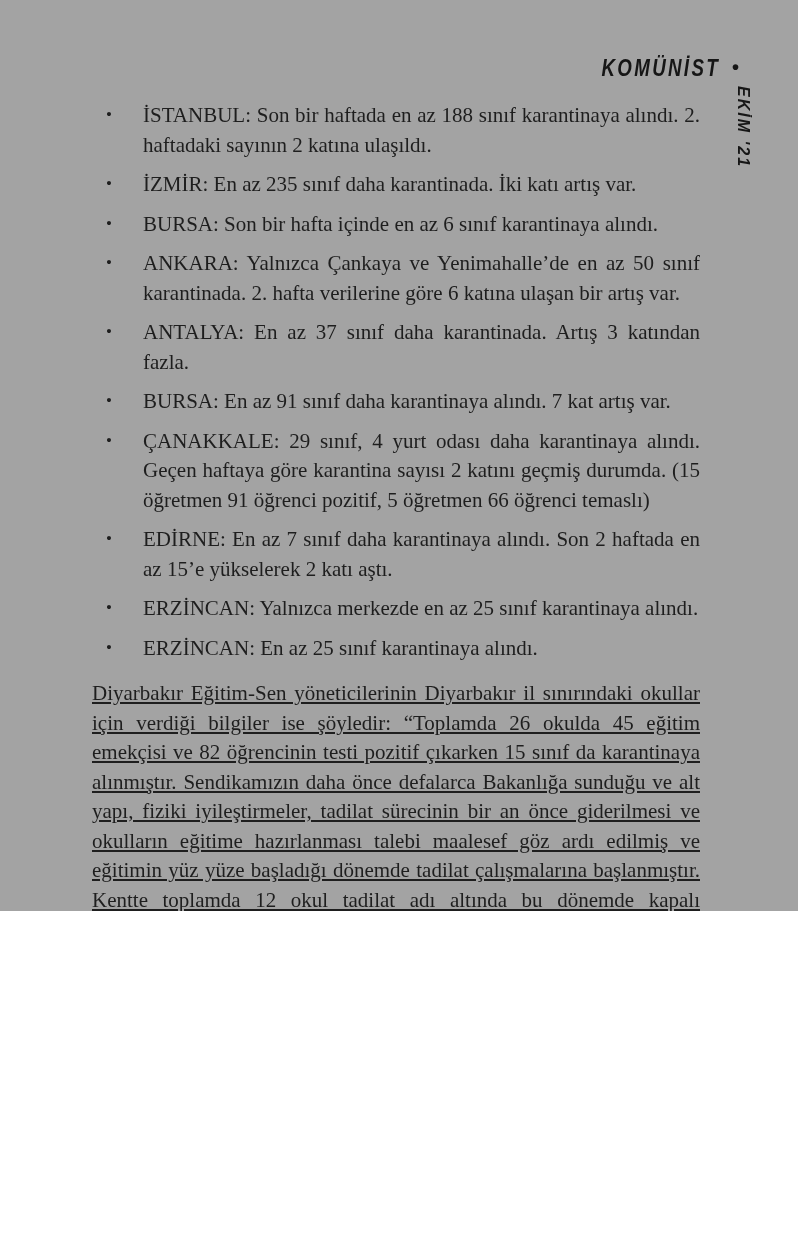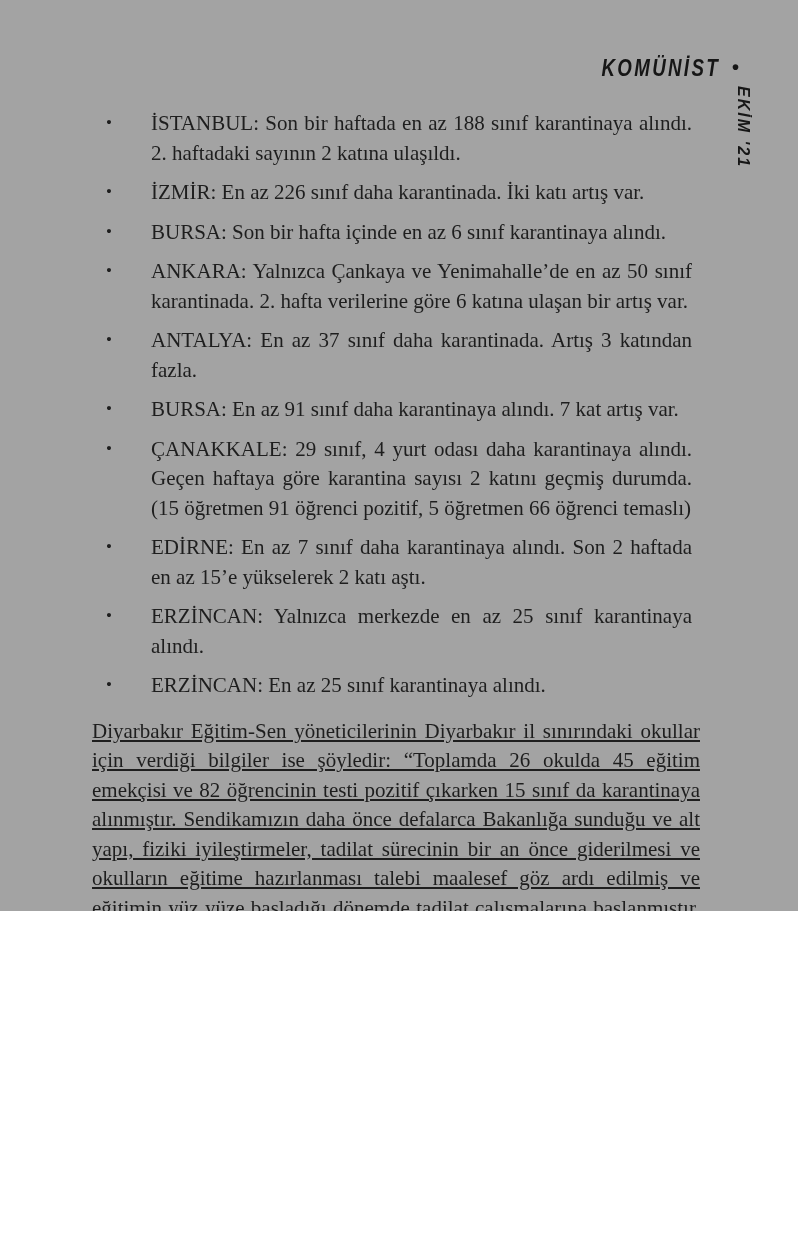--- a/index.html
+++ b/index.html
@@ -77,21 +77,21 @@
     text-align: justify;
   }
   .bullet {
     position: absolute;
     left: 14px;
     top: -1px;
     font-size: 17px;
     color: #1e1e1e;
   }
   .item-text {
-    margin: 8px;
+    margin: 0;
   }
   .body-paragraph {
     margin: 16px 0 0 0;
     text-align: justify;
     text-decoration: underline;
   }
   
   .page-number {
     position: absolute;
     right: 41px;
@@ -116,21 +116,21 @@
 
   <div class="content">
 
     <ul class="quarantine-list">
       <li>
         <span class="bullet">•</span>
         <p class="item-text"><span>İSTANBUL:</span> <span>Son bir haftada en az 188 sınıf karantinaya alındı. 2. haftadaki sayının 2 katına ulaşıldı.</span></p>
       </li>
       <li>
         <span class="bullet">•</span>
-        <p class="item-text"><span>İZMİR:</span> <span>En az 226 sınıf daha karantinada. İki katı artış var.</span></p>
+        <p class="item-text"><span>İZMİR:</span> <span>En az 235 sınıf daha karantinada. İki katı artış var.</span></p>
       </li>
       <li>
         <span class="bullet">•</span>
         <p class="item-text"><span>BURSA:</span> <span>Son bir hafta içinde en az 6 sınıf karantinaya alındı.</span></p>
       </li>
       <li>
         <span class="bullet">•</span>
         <p class="item-text"><span>ANKARA:</span> <span>Yalnızca Çankaya ve Yenimahalle’de en az 50 sınıf karantinada. 2. hafta verilerine göre 6 katına ulaşan bir artış var.</span></p>
       </li>
       <li>

